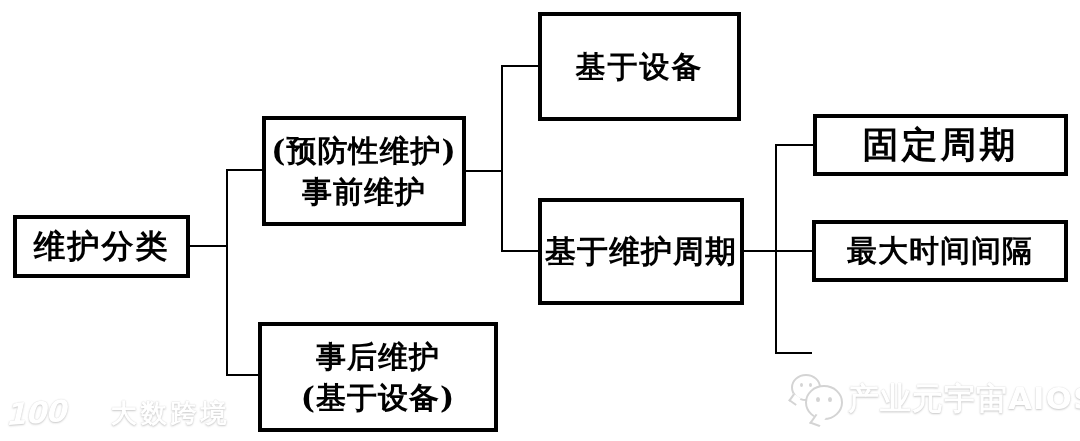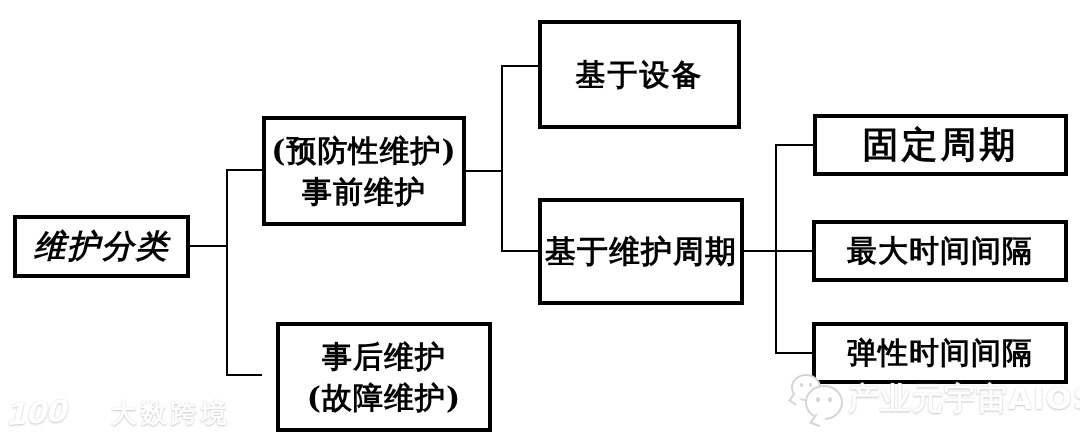--- a/index.html
+++ b/index.html
@@ -27,24 +27,24 @@
     align-items: center;
     justify-content: center;
     font-weight: 700;
     color: #000000;
     text-align: center;
     z-index: 1;
     letter-spacing: 2px;
   }
   .node span { display: block; white-space: nowrap; }
 
-  #n-root  { left: 13px;  top: 215px; width: 177px; height: 63px;  font-size: 32px; font-style: italic; }
+  #n-root  { left: 13px;  top: 215px; width: 177px; height: 63px;  font-size: 32px; }
   #n-pre   { left: 262px; top: 116px; width: 204px; height: 110px; font-size: 30px; line-height: 41px; letter-spacing: 1px; }
-  #n-post  { left: 276px; top: 322px; width: 216px; height: 110px; font-size: 30px; line-height: 41px; letter-spacing: 1px; }
-  #n-rel   { left: 538px; top: 20px;  width: 203px; height: 109px; font-size: 30px; line-height: 41px; letter-spacing: 2px; }
+  #n-post  { left: 258px; top: 322px; width: 240px; height: 110px; font-size: 30px; line-height: 41px; letter-spacing: 1px; }
+  #n-rel   { left: 538px; top: 12px;  width: 203px; height: 109px; font-size: 30px; line-height: 41px; letter-spacing: 2px; }
   #n-cycle { left: 538px; top: 198px; width: 206px; height: 107px; font-size: 31px; letter-spacing: 1px; }
   #n-fixed { left: 813px; top: 114px; width: 255px; height: 62px;  font-size: 36px; letter-spacing: 3px; }
   #n-max   { left: 812px; top: 220px; width: 256px; height: 62px;  font-size: 30px; letter-spacing: 1px; }
   #n-flex  { left: 812px; top: 322px; width: 256px; height: 62px;  font-size: 30px; letter-spacing: 1px; }
 
   
   .wm {
     position: absolute;
     z-index: 2;
     color: #ffffff;
@@ -128,42 +128,39 @@
     <span>维护分类</span>
   </div>
 
   <div class="node" id="n-pre">
     <span>(预防性维护)</span>
     <span>事前维护</span>
   </div>
 
   <div class="node" id="n-post">
     <span>事后维护</span>
-    <span>(故障维护)</span>
+    <span>(基于设备)</span>
   </div>
 
   <div class="node" id="n-rel">
     <span>基于设备</span>
   </div>
 
   <div class="node" id="n-cycle">
     <span>基于维护周期</span>
   </div>
 
   <div class="node" id="n-fixed">
     <span>固定周期</span>
   </div>
 
   <div class="node" id="n-max">
     <span>最大时间间隔</span>
   </div>
 
-  <div class="node" id="n-flex">
-    <span>弹性时间间隔</span>
-  </div>
 
   <div class="wm" id="wm-left">
     <span class="logo-mark">100</span>
     <span class="brand-text">大数跨境</span>
   </div>
 
   <div class="wm" id="wm-right">
     <span class="wc">
       <span class="b2"></span>
       <span class="t2"></span>

